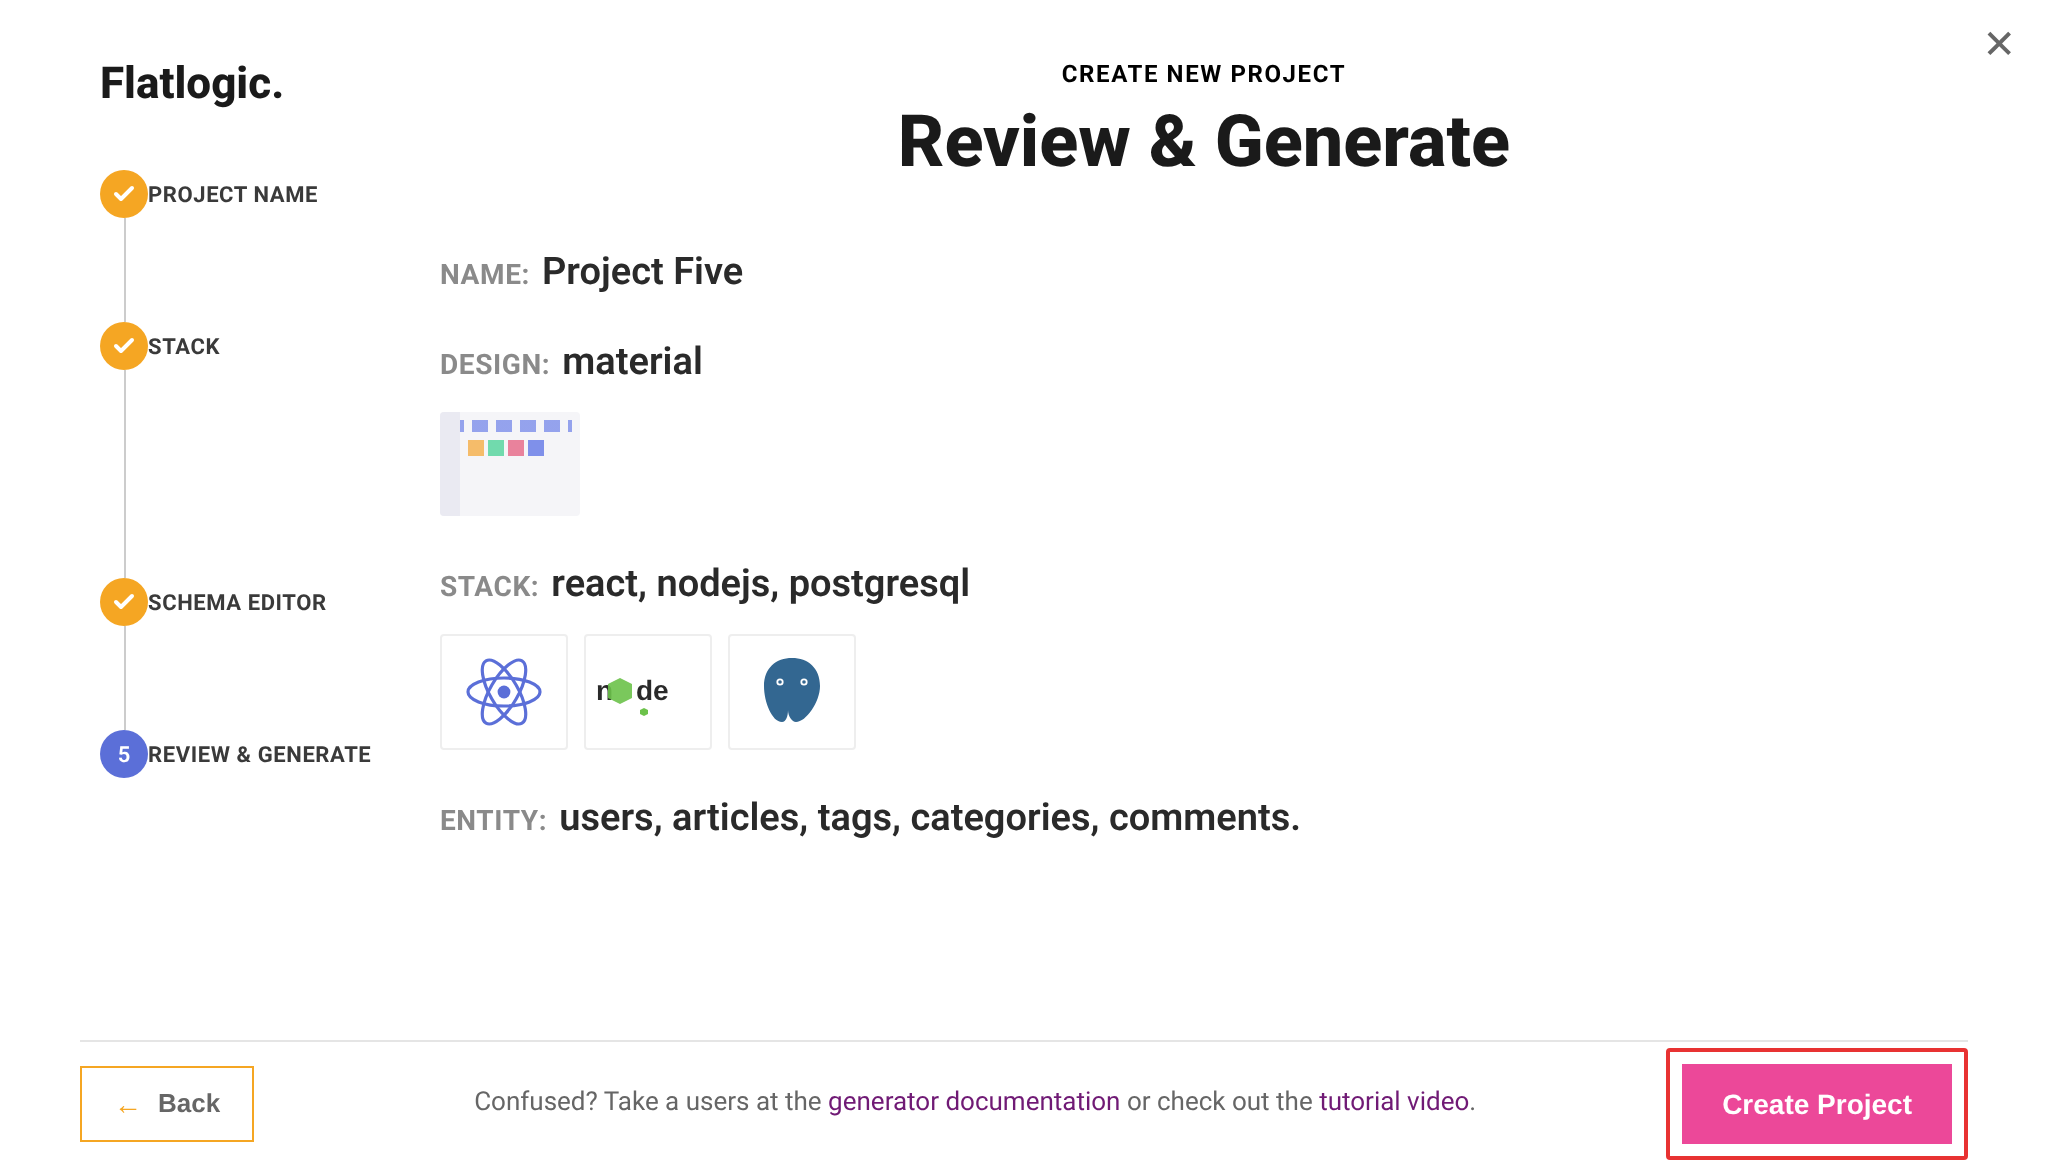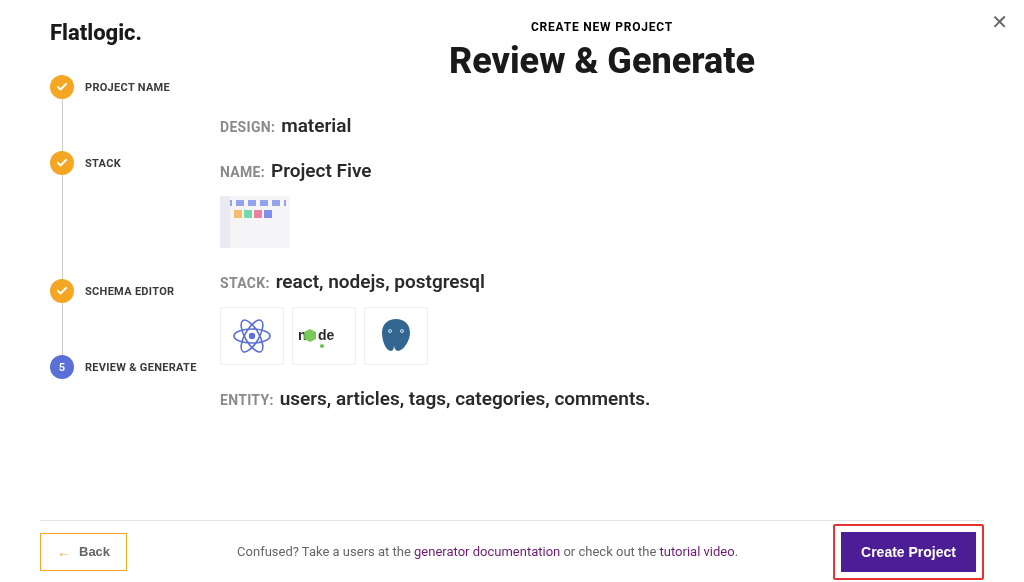--- a/index.html
+++ b/index.html
@@ -18,40 +18,39 @@
       right: 16px;
       font-size: 20px;
       color: #666;
       cursor: pointer;
       background: none;
       border: none;
     }
     .container {
       display: flex;
       height: 100%;
-      padding: 20px 0 0 50px;
+      padding: 30px 0 0 50px;
     }
     .sidebar {
       width: 170px;
       flex-shrink: 0;
     }
     .logo {
       font-size: 22px;
       font-weight: 800;
       margin-bottom: 30px;
       color: #1a1a1a;
     }
     .steps {
       display: flex;
       flex-direction: column;
     }
     .step {
       display: flex;
       align-items: center;
-      gap: 11px;
       position: relative;
     }
     .step-circle {
       width: 24px;
       height: 24px;
       border-radius: 50%;
       display: flex;
       align-items: center;
       justify-content: center;
       flex-shrink: 0;
@@ -205,21 +204,21 @@
     .footer-help a {
       color: #701a75;
       text-decoration: none;
     }
     .create-btn-wrapper {
       border: 2px solid #e83232;
       padding: 6px;
       border-radius: 2px;
     }
     .create-btn {
-      background: #4c1d95;
+      background: #ec4899;
       border: none;
       color: #fff;
       padding: 12px 20px;
       font-size: 14px;
       font-weight: 600;
       cursor: pointer;
     }
     .check-svg { width: 12px; height: 12px; }
   </style>
 </head>
@@ -273,27 +272,27 @@
 
     </div>
   </aside>
 
   <main class="main">
     <div class="overline">CREATE NEW PROJECT</div>
     <h1 class="title">Review &amp; Generate</h1>
 
     <div class="review-section">
       <div class="review-row">
+        <span class="review-label">NAME:</span>
+        <span class="review-value">Project Five</span>
+      </div>
+
+      <div class="review-row">
         <span class="review-label">DESIGN:</span>
         <span class="review-value">material</span>
-      </div>
-
-      <div class="review-row">
-        <span class="review-label">NAME:</span>
-        <span class="review-value">Project Five</span>
       </div>
       <div class="design-preview">
         <div class="sidebar-stripe"></div>
       </div>
 
       <div class="review-row">
         <span class="review-label">STACK:</span>
         <span class="review-value">react, nodejs, postgresql</span>
       </div>
       <div class="stack-icons">

